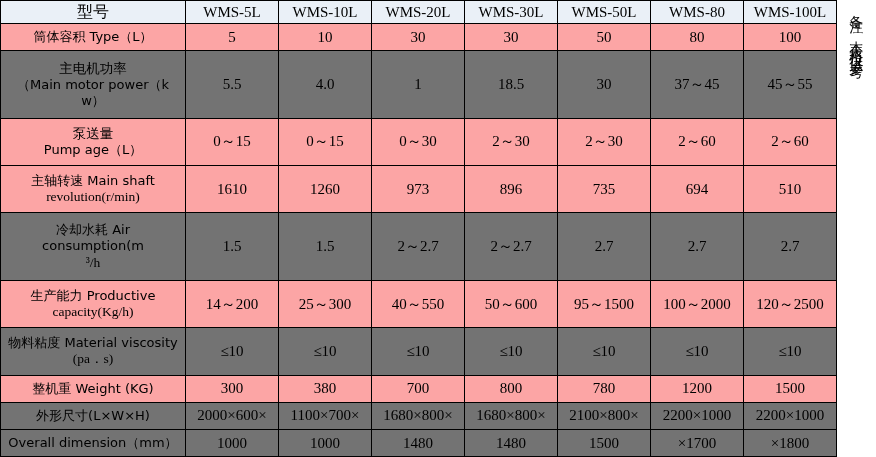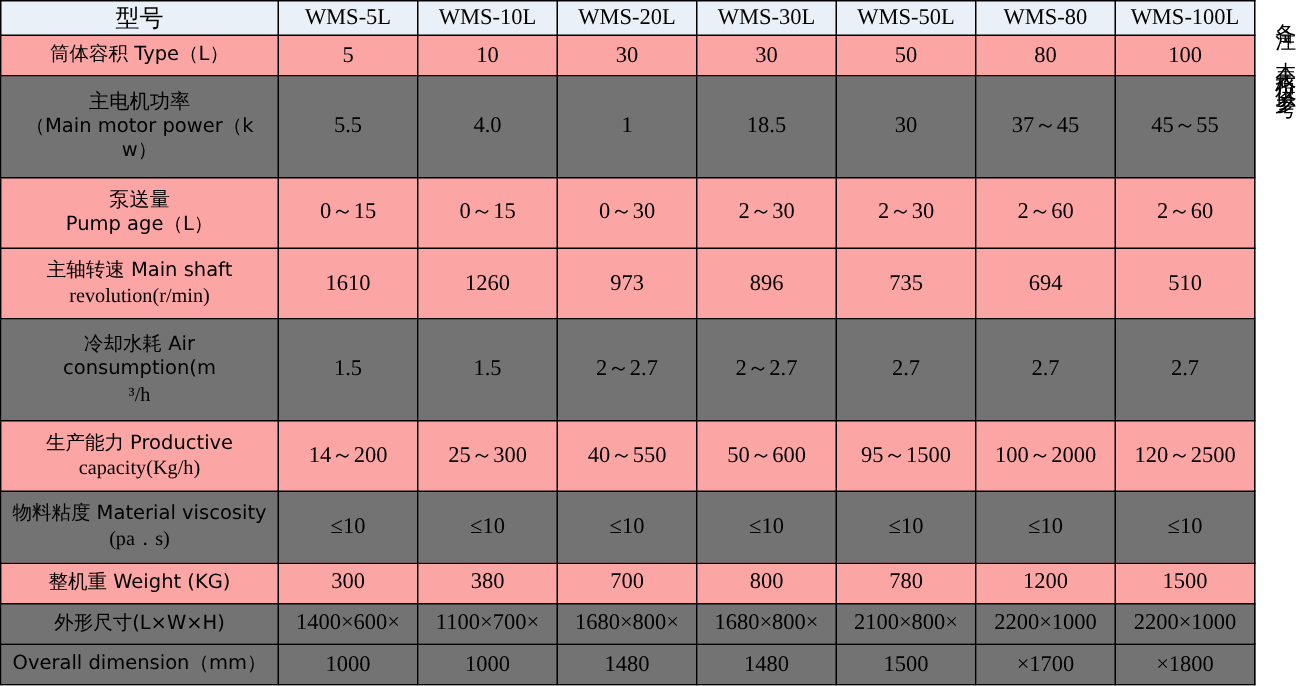--- a/index.html
+++ b/index.html
@@ -221,21 +221,21 @@
         <td class="val">800</td>
         <td class="val">780</td>
         <td class="val">1200</td>
         <td class="val">1500</td>
       </tr>
 
       <tr class="shade">
         <td class="label">
           <span class="ln mix">外形尺寸(L×W×H)</span>
         </td>
-        <td class="val">1400×600×</td>
+        <td class="val">2000×600×</td>
         <td class="val">1100×700×</td>
         <td class="val">1680×800×</td>
         <td class="val">1680×800×</td>
         <td class="val">2100×800×</td>
         <td class="val">2200×1000</td>
         <td class="val">2200×1000</td>
       </tr>
 
       <tr class="shade">
         <td class="label">

